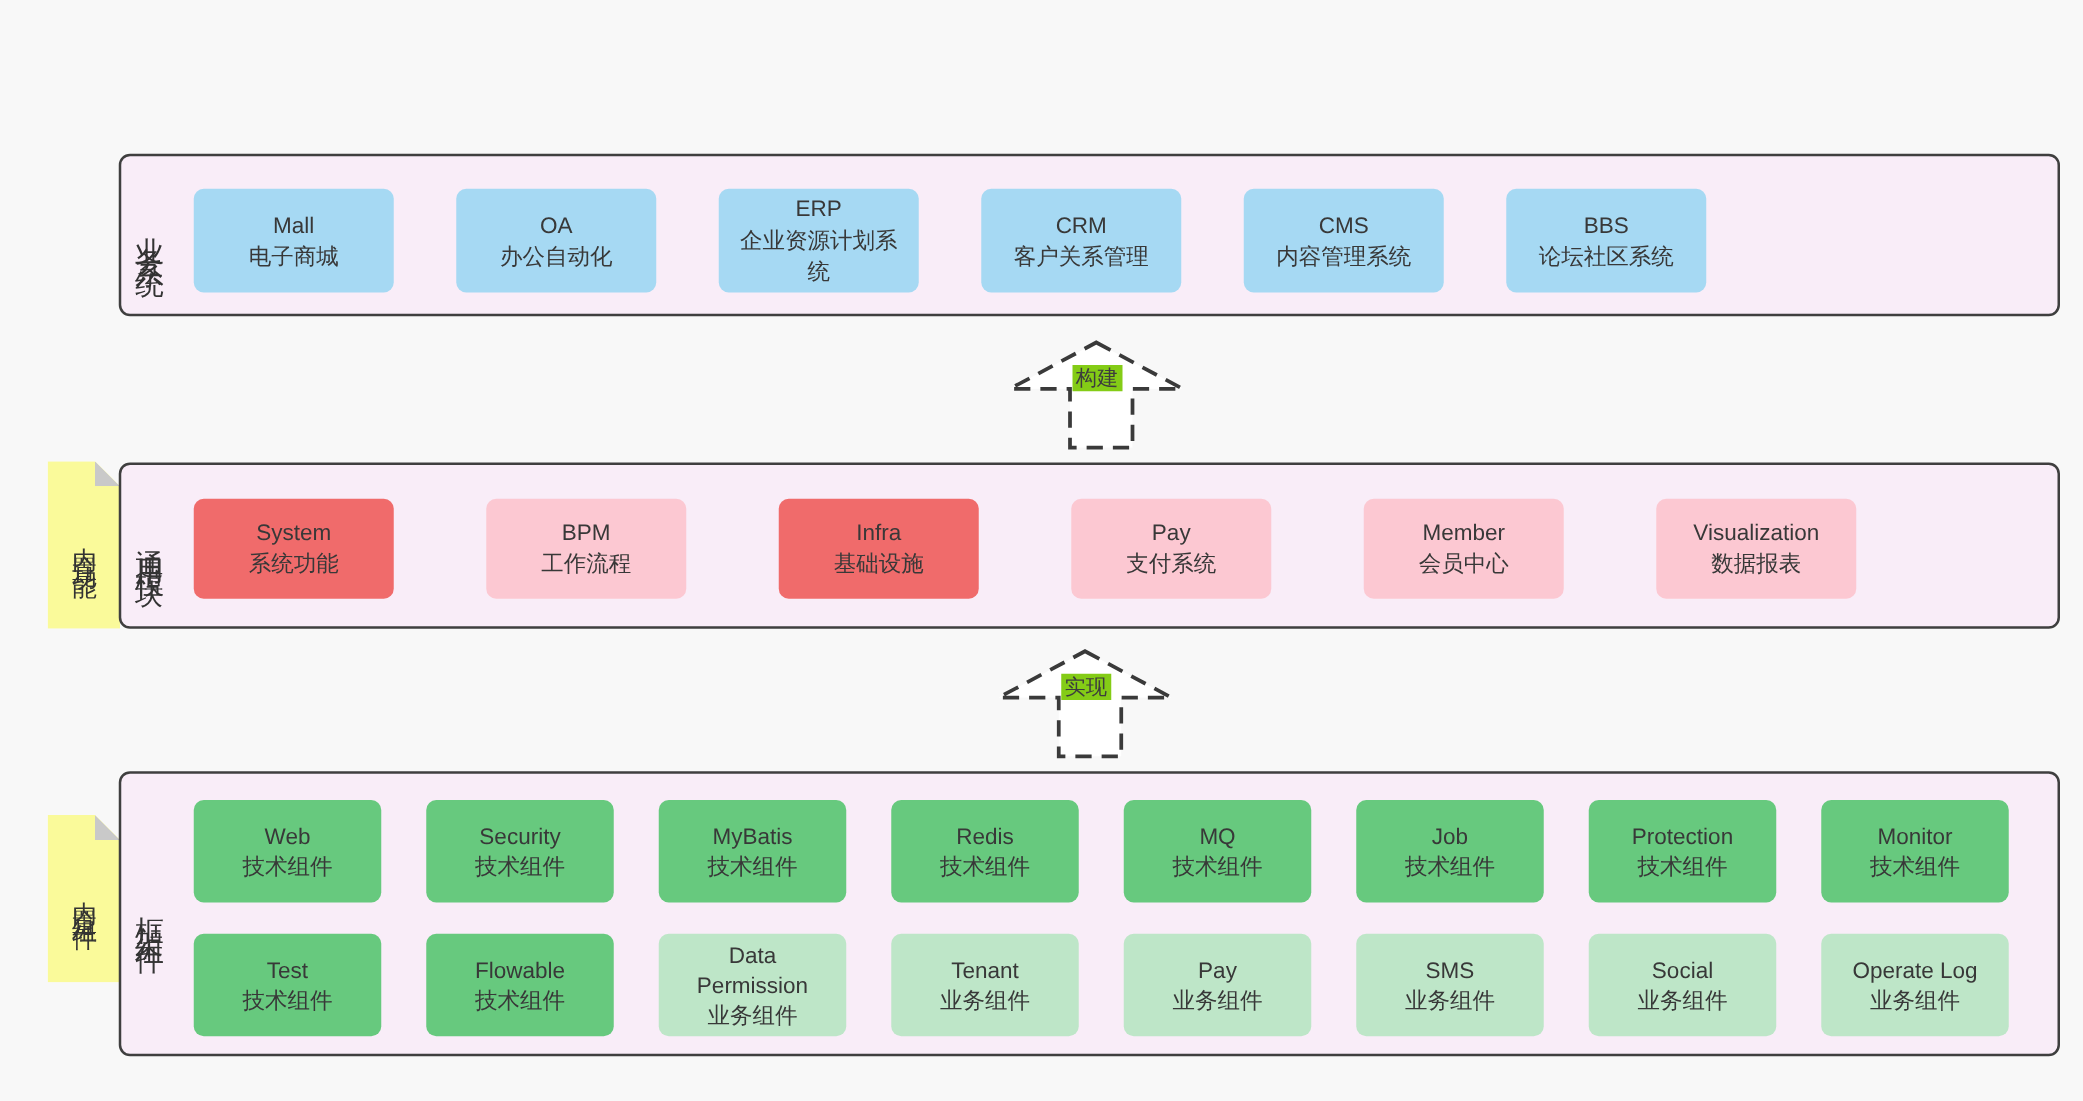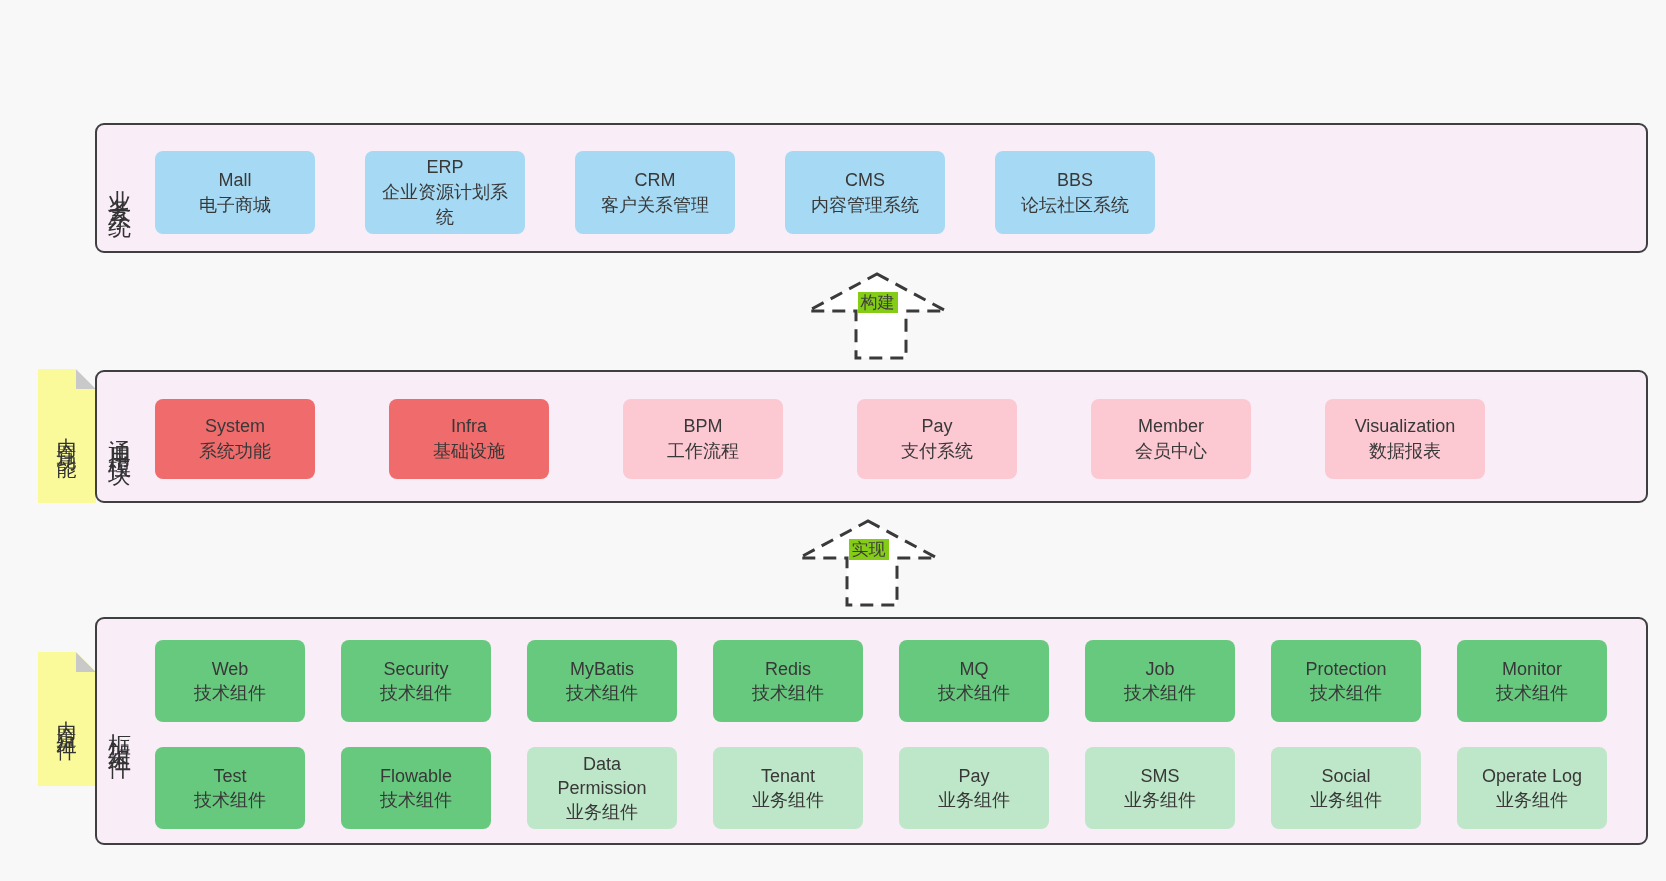--- a/index.html
+++ b/index.html
@@ -74,20 +74,24 @@
 <body>
 
 <div class="panel" id="panel-business">
   <div class="v-label">业务系统</div>
   <div class="box-row" id="row-business">
       <div class="box wide blue">
         <div class="en">Mall</div>
         <div class="zh">电子商城</div>
       </div>
       <div class="box wide blue">
+        <div class="en">OA</div>
+        <div class="zh">办公自动化</div>
+      </div>
+      <div class="box wide blue">
         <div class="en">ERP</div>
         <div class="zh">企业资源计划系统</div>
       </div>
       <div class="box wide blue">
         <div class="en">CRM</div>
         <div class="zh">客户关系管理</div>
       </div>
       <div class="box wide blue">
         <div class="en">CMS</div>
         <div class="zh">内容管理系统</div>
@@ -110,27 +114,27 @@
   <div class="fold"></div>
   <div class="s-label">内置功能</div>
 </div>
 <div class="panel" id="panel-modules">
   <div class="v-label">通用模块</div>
   <div class="box-row" id="row-modules">
       <div class="box wide red">
         <div class="en">System</div>
         <div class="zh">系统功能</div>
       </div>
+      <div class="box wide pink">
+        <div class="en">BPM</div>
+        <div class="zh">工作流程</div>
+      </div>
       <div class="box wide red">
         <div class="en">Infra</div>
         <div class="zh">基础设施</div>
-      </div>
-      <div class="box wide pink">
-        <div class="en">BPM</div>
-        <div class="zh">工作流程</div>
       </div>
       <div class="box wide pink">
         <div class="en">Pay</div>
         <div class="zh">支付系统</div>
       </div>
       <div class="box wide pink">
         <div class="en">Member</div>
         <div class="zh">会员中心</div>
       </div>
       <div class="box wide pink">

